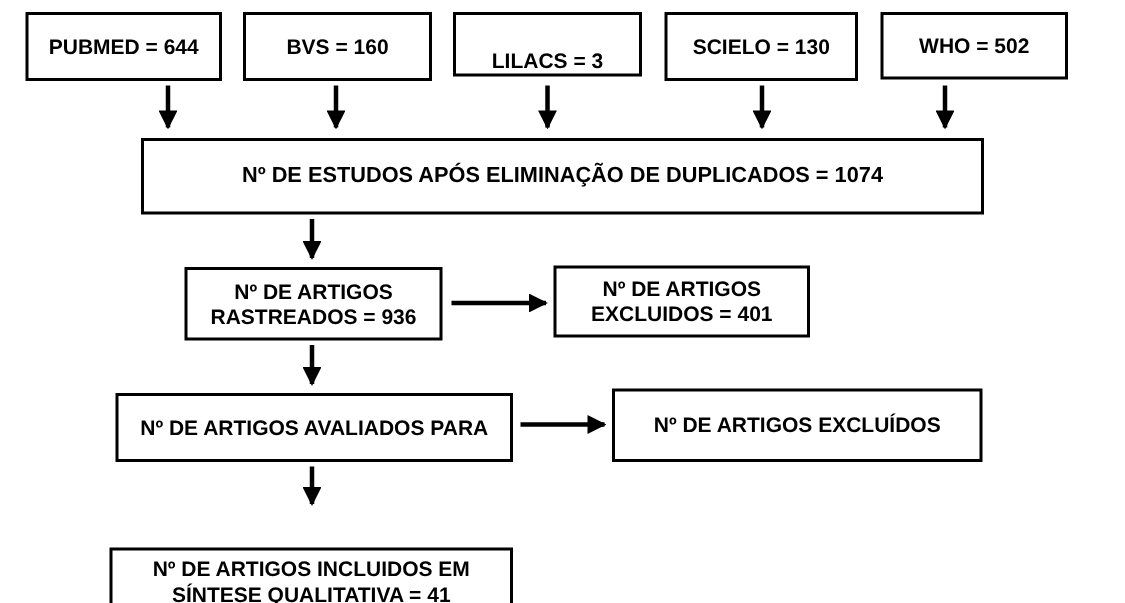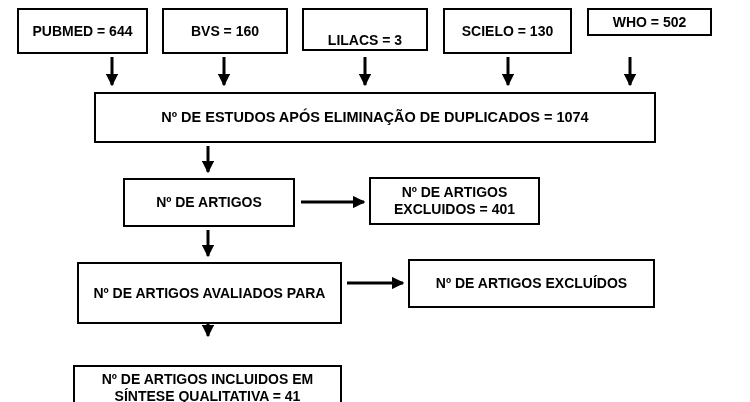--- a/index.html
+++ b/index.html
@@ -30,26 +30,26 @@
     font-size: 14px;
     line-height: 17px;
     z-index: 2;
   }
   .box span { white-space: nowrap; }
   
   #box-pubmed   { left: 17px;  top: 8px;   width: 131px; height: 46px; }
   #box-bvs      { left: 162px; top: 8px;   width: 126px; height: 46px; }
   #box-lilacs   { left: 302px; top: 8px;   width: 126px; height: 43px; justify-content: flex-end; }
   #box-scielo   { left: 443px; top: 8px;   width: 129px; height: 46px; }
-  #box-who      { left: 587px; top: 8px;   width: 125px; height: 28px; }
+  #box-who      { left: 587px; top: 8px;   width: 125px; height: 45px; }
   
   #box-duplicates   { left: 94px;  top: 92px;  width: 562px; height: 51px; font-size: 14.5px; }
   #box-screened     { left: 123px; top: 178px; width: 172px; height: 49px; }
   #box-excluded     { left: 369px; top: 177px; width: 171px; height: 48px; }
-  #box-eligibility  { left: 77px;  top: 262px; width: 265px; height: 62px; }
+  #box-eligibility  { left: 77px;  top: 262px; width: 265px; height: 46px; }
   #box-excl-just    { left: 408px; top: 259px; width: 247px; height: 49px; }
   #box-included     { left: 73px;  top: 342px; width: 269px; height: 46px; margin-top: 23px; }
   #arrows {
     position: absolute;
     left: 0; top: 0;
     width: 750px; height: 402px;
     z-index: 1;
   }
 </style>
 </head>
@@ -92,20 +92,21 @@
   <div class="box" id="box-who">
     <span>WHO = 502</span>
   </div>
 
   <div class="box" id="box-duplicates">
     <span>Nº DE ESTUDOS APÓS ELIMINAÇÃO DE DUPLICADOS = 1074</span>
   </div>
 
   <div class="box" id="box-screened">
     <span>Nº DE ARTIGOS</span>
+    <span>RASTREADOS = 936</span>
   </div>
 
   <div class="box" id="box-excluded">
     <span>Nº DE ARTIGOS</span>
     <span>EXCLUIDOS = 401</span>
   </div>
 
   <div class="box" id="box-eligibility">
     <span>Nº DE ARTIGOS AVALIADOS PARA</span>
   </div>

